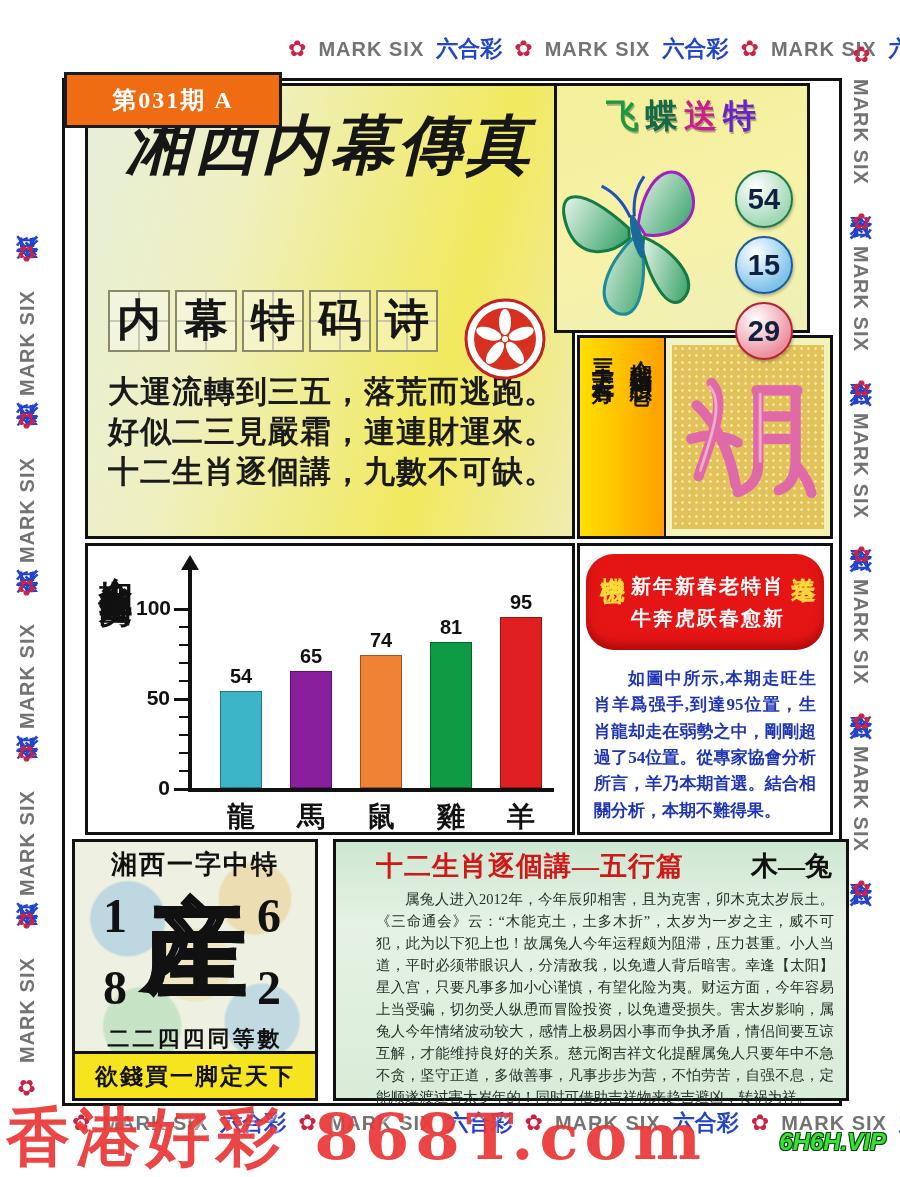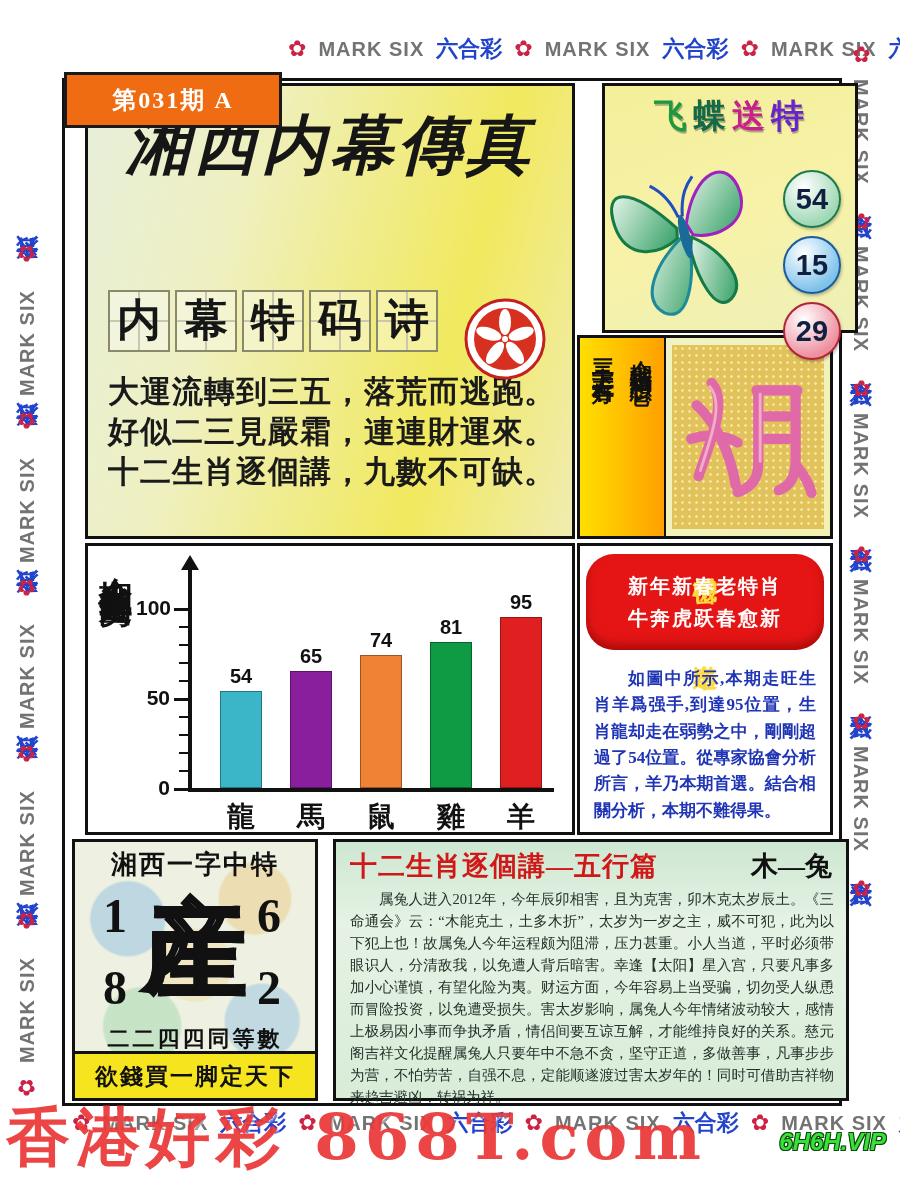--- a/index.html
+++ b/index.html
@@ -43,21 +43,21 @@
     display:inline-block;width:58px;height:58px;margin-right:5px;line-height:58px;text-align:center;
     border:2px solid #8a8a6a;background:rgba(255,255,255,.35);
     background-image:linear-gradient(to right,transparent 49%,#c8c8b0 49%,#c8c8b0 51%,transparent 51%),
                      linear-gradient(to bottom,transparent 49%,#c8c8b0 49%,#c8c8b0 51%,transparent 51%);
     font-family:"Liberation Serif",serif;font-weight:900;font-size:44px;color:#161616;}
   .stamp{position:absolute;right:26px;top:212px;width:82px;height:82px;}
   .poem{margin:16px 12px 0;padding:4px 8px;}
   .poem-line{font-family:"Liberation Serif",serif;font-weight:800;font-size:31px;
     color:#1a1a1a;line-height:40px;letter-spacing:1px;white-space:nowrap;}
   
-  #boxB{left:537px;top:2px;width:256px;height:250px;overflow:visible;z-index:6;
+  #boxB{left:489px;top:2px;width:256px;height:250px;overflow:visible;z-index:6;
     background:linear-gradient(160deg,#f3ef9a,#f7f2a8 55%,#eef0b8);}
   .butterfly-title{margin-top:8px;text-align:center;font-family:"Liberation Serif",serif;
     font-weight:900;font-size:33px;letter-spacing:2px;}
   .butterfly-title span{text-shadow:1px 2px 0 rgba(40,40,40,.35);margin:0 2px;}
   .butterfly-svg{position:absolute;left:2px;top:48px;width:152px;height:196px;}
   .balls{position:absolute;right:14px;top:84px;display:flex;flex-direction:column;gap:8px;z-index:7;}
   .ball{width:54px;height:54px;border-radius:50%;border:2px solid #333;
     display:flex;align-items:center;justify-content:center;
     font-size:29px;font-weight:900;color:#102040;box-shadow:1px 2px 3px rgba(0,0,0,.25);}
   
@@ -92,21 +92,21 @@
   .bar-wrap{display:flex;flex-direction:column;align-items:center;justify-content:flex-end;}
   .bar-value{font-size:20px;font-weight:700;color:#111;margin-bottom:3px;}
   .bar{width:42px;border:1px solid rgba(0,0,0,.35);box-sizing:border-box;}
   .cats{position:absolute;left:118px;top:252px;width:350px;display:flex;justify-content:space-around;}
   .bar-cat{width:44px;text-align:center;font-size:28px;font-weight:900;
     font-family:"Liberation Serif",serif;color:#111;}
   
   #boxE{left:512px;top:462px;width:256px;height:292px;background:#fff;}
   .secret-banner{margin:8px 6px 4px;height:96px;background:#e51515;border-radius:28px;
     display:flex;align-items:stretch;padding:4px 8px;box-sizing:border-box;
-    box-shadow:inset 0 -6px 10px rgba(120,0,0,.5);flex-direction:column;}
+    box-shadow:inset 0 -6px 10px rgba(120,0,0,.5);}
   .banner-vert{writing-mode:vertical-rl;text-orientation:upright;color:#ffd93a;
     font-family:"Liberation Serif",serif;font-weight:900;font-size:25px;
     display:flex;align-items:center;margin:0 2px;}
   .banner-center{flex:1;display:flex;flex-direction:column;align-items:center;justify-content:center;gap:5px;}
   .banner-line{color:#fff;font-family:"Liberation Serif",serif;font-weight:800;
     font-size:20px;letter-spacing:2px;white-space:nowrap;}
   .analysis{padding:12px 14px 0;font-family:"Liberation Serif",serif;font-weight:700;
     font-size:17px;color:#1f35b5;line-height:1.55;text-align:justify;text-indent:2em;}
   
   #boxF{left:7px;top:758px;width:246px;height:262px;background:#eef0e2;
@@ -127,21 +127,21 @@
     font-family:"Liberation Serif",serif;font-weight:900;font-size:102px;line-height:120px;
     color:#fff;-webkit-text-stroke:4px #111;
     text-shadow:2px 0 #111,-2px 0 #111,0 2px #111,0 -2px #111;}
   .oneword-line{text-align:center;font-family:"Liberation Serif",serif;font-weight:900;
     font-size:22px;letter-spacing:3px;color:#111;line-height:30px;}
   .oneword-footer{position:absolute;left:0;right:0;bottom:0;height:44px;background:#f6e51e;
     border-top:3px solid #111;display:flex;align-items:center;justify-content:center;
     font-family:"Liberation Serif",serif;font-weight:900;font-size:23px;letter-spacing:2px;color:#111;}
   
   #boxG{left:268px;top:758px;width:516px;height:262px;
-    background:linear-gradient(180deg,#cde7d2,#e6f2e4 32%,#d8ecd8);}
+    background:linear-gradient(180deg,#cde7d2,#e6f2e4 32%,#d8ecd8);padding-left:26px;}
   .article-title-row{display:flex;align-items:baseline;padding:6px 14px 0;}
   .article-title{color:#d01818;font-weight:900;font-size:27px;font-family:"Liberation Serif",serif;letter-spacing:1px;}
   .article-subtitle{margin-left:auto;color:#111;font-weight:900;
     font-size:27px;font-family:"Liberation Serif",serif;}
   .article-body{padding:4px 12px 0 14px;font-family:"Liberation Serif",serif;
     font-size:14.5px;color:#23312a;line-height:22px;text-align:justify;text-indent:2em;}
   
   .wm-main{position:absolute;left:6px;top:1094px;z-index:50;white-space:nowrap;
     font-family:"DejaVu Serif",serif;font-weight:900;font-size:64px;letter-spacing:6px;
     color:rgba(233,53,53,.92);text-shadow:2px 2px 0 rgba(255,255,255,.35);}

